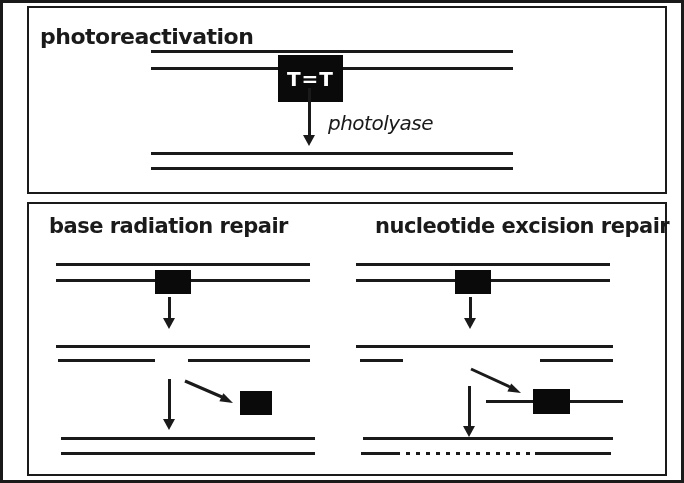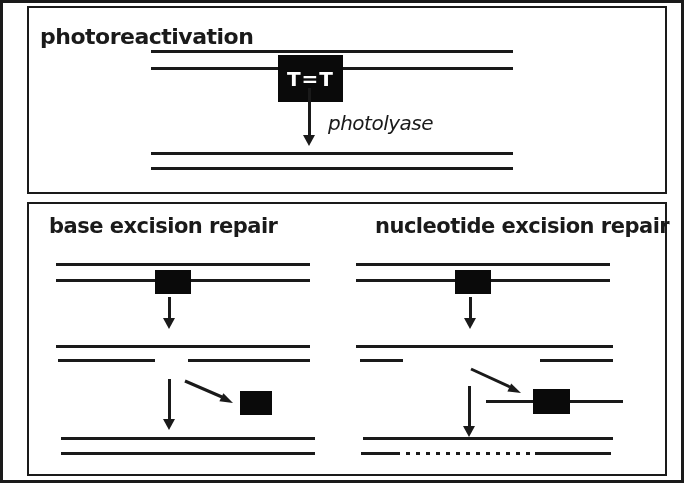--- a/index.html
+++ b/index.html
@@ -97,21 +97,21 @@
   <div class="varrow" style="left:300px;top:85px;height:58px;">
     <div class="stem"></div>
     <div class="head"></div>
   </div>
   <div class="label-ital" style="left:325px;top:108px;text-align:center;">photolyase</div>
 
   <div class="line" style="left:148px;top:149px;width:362px;"></div>
   <div class="line" style="left:148px;top:164px;width:362px;"></div>
 
   <div class="panel" id="panel-excision"></div>
-  <div class="title" id="title-ber">base excision repair</div>
+  <div class="title" id="title-ber">base radiation repair</div>
   <div class="title" id="title-ner">nucleotide excision repair</div>
 
   <div class="line" style="left:53px;top:260px;width:254px;"></div>
   <div class="line" style="left:53px;top:276px;width:254px;"></div>
   <div class="sq" style="left:152px;top:267px;width:36px;height:24px;"></div>
 
   <div class="varrow" style="left:160px;top:294px;height:32px;">
     <div class="stem"></div>
     <div class="head"></div>
   </div>

